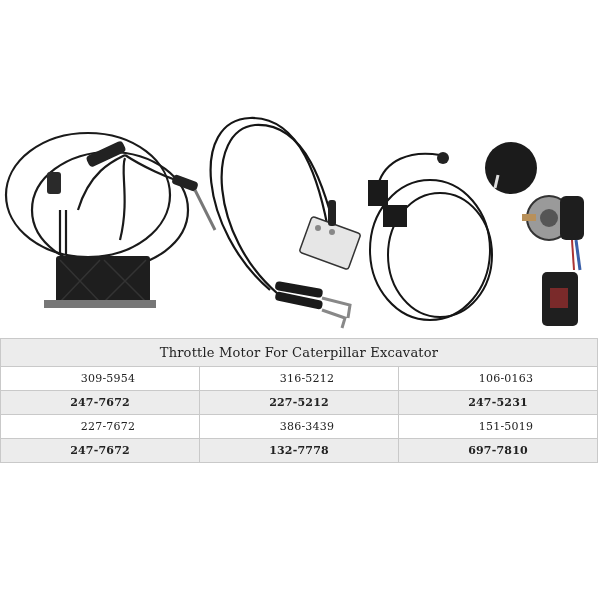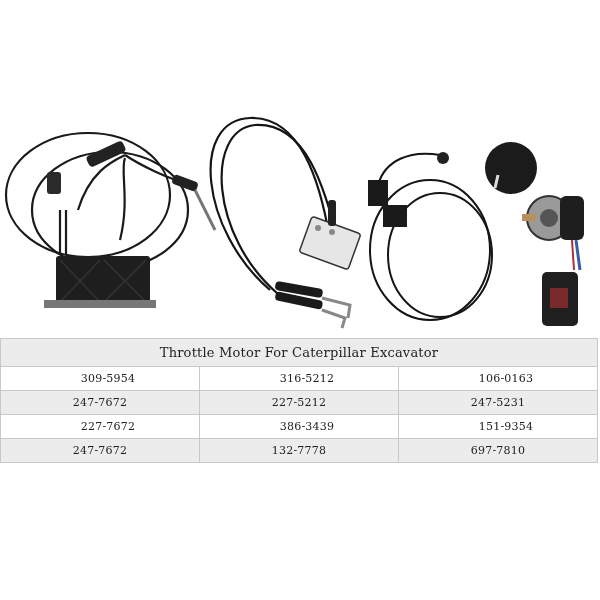--- a/index.html
+++ b/index.html
@@ -4,21 +4,21 @@
 <style>
   html, body { margin: 0; padding: 0; background: #ffffff; }
   body { width: 600px; height: 600px; position: relative; overflow: hidden;
          font-family: "DejaVu Serif", "Liberation Serif", serif; }
   .photo { position: absolute; left: 0; top: 100px; width: 600px; height: 236px; }
   .spec-table { position: absolute; left: 0; top: 338px; width: 598px;
                 border-collapse: collapse; border: 1px solid #b8b8b8; table-layout: fixed; }
   .spec-table td { border: 1px solid #c9c9c9; text-align: center; color: #222;
                    font-size: 11px; height: 23px; padding: 0; letter-spacing: 0.2px; }
   .spec-table .title-cell { height: 27px; background: #ececec; font-size: 13px; }
-  .spec-table tr.alt td { background: #ececec; }
+  .spec-table tr.alt td { background: #ececec; font-weight: bold; }
   .spec-table tr.plain td { background: #ffffff; padding-left: 16px; }
 </style>
 </head>
 <body>
 
 <svg class="photo" viewBox="0 100 600 236" xmlns="http://www.w3.org/2000/svg">
 
   <g fill="none" stroke="#1a1a1a" stroke-width="2.2">
     <ellipse cx="88" cy="195" rx="82" ry="62"></ellipse>
     <ellipse cx="110" cy="210" rx="78" ry="58"></ellipse>
@@ -87,21 +87,21 @@
     <td>106-0163</td>
   </tr>
   <tr class="alt">
     <td>247-7672</td>
     <td>227-5212</td>
     <td>247-5231</td>
   </tr>
   <tr class="plain">
     <td>227-7672</td>
     <td>386-3439</td>
-    <td>151-9354</td>
+    <td>151-5019</td>
   </tr>
   <tr class="alt">
     <td>247-7672</td>
     <td>132-7778</td>
     <td>697-7810</td>
   </tr>
 </tbody>
   </table>
 
 </body></html>

